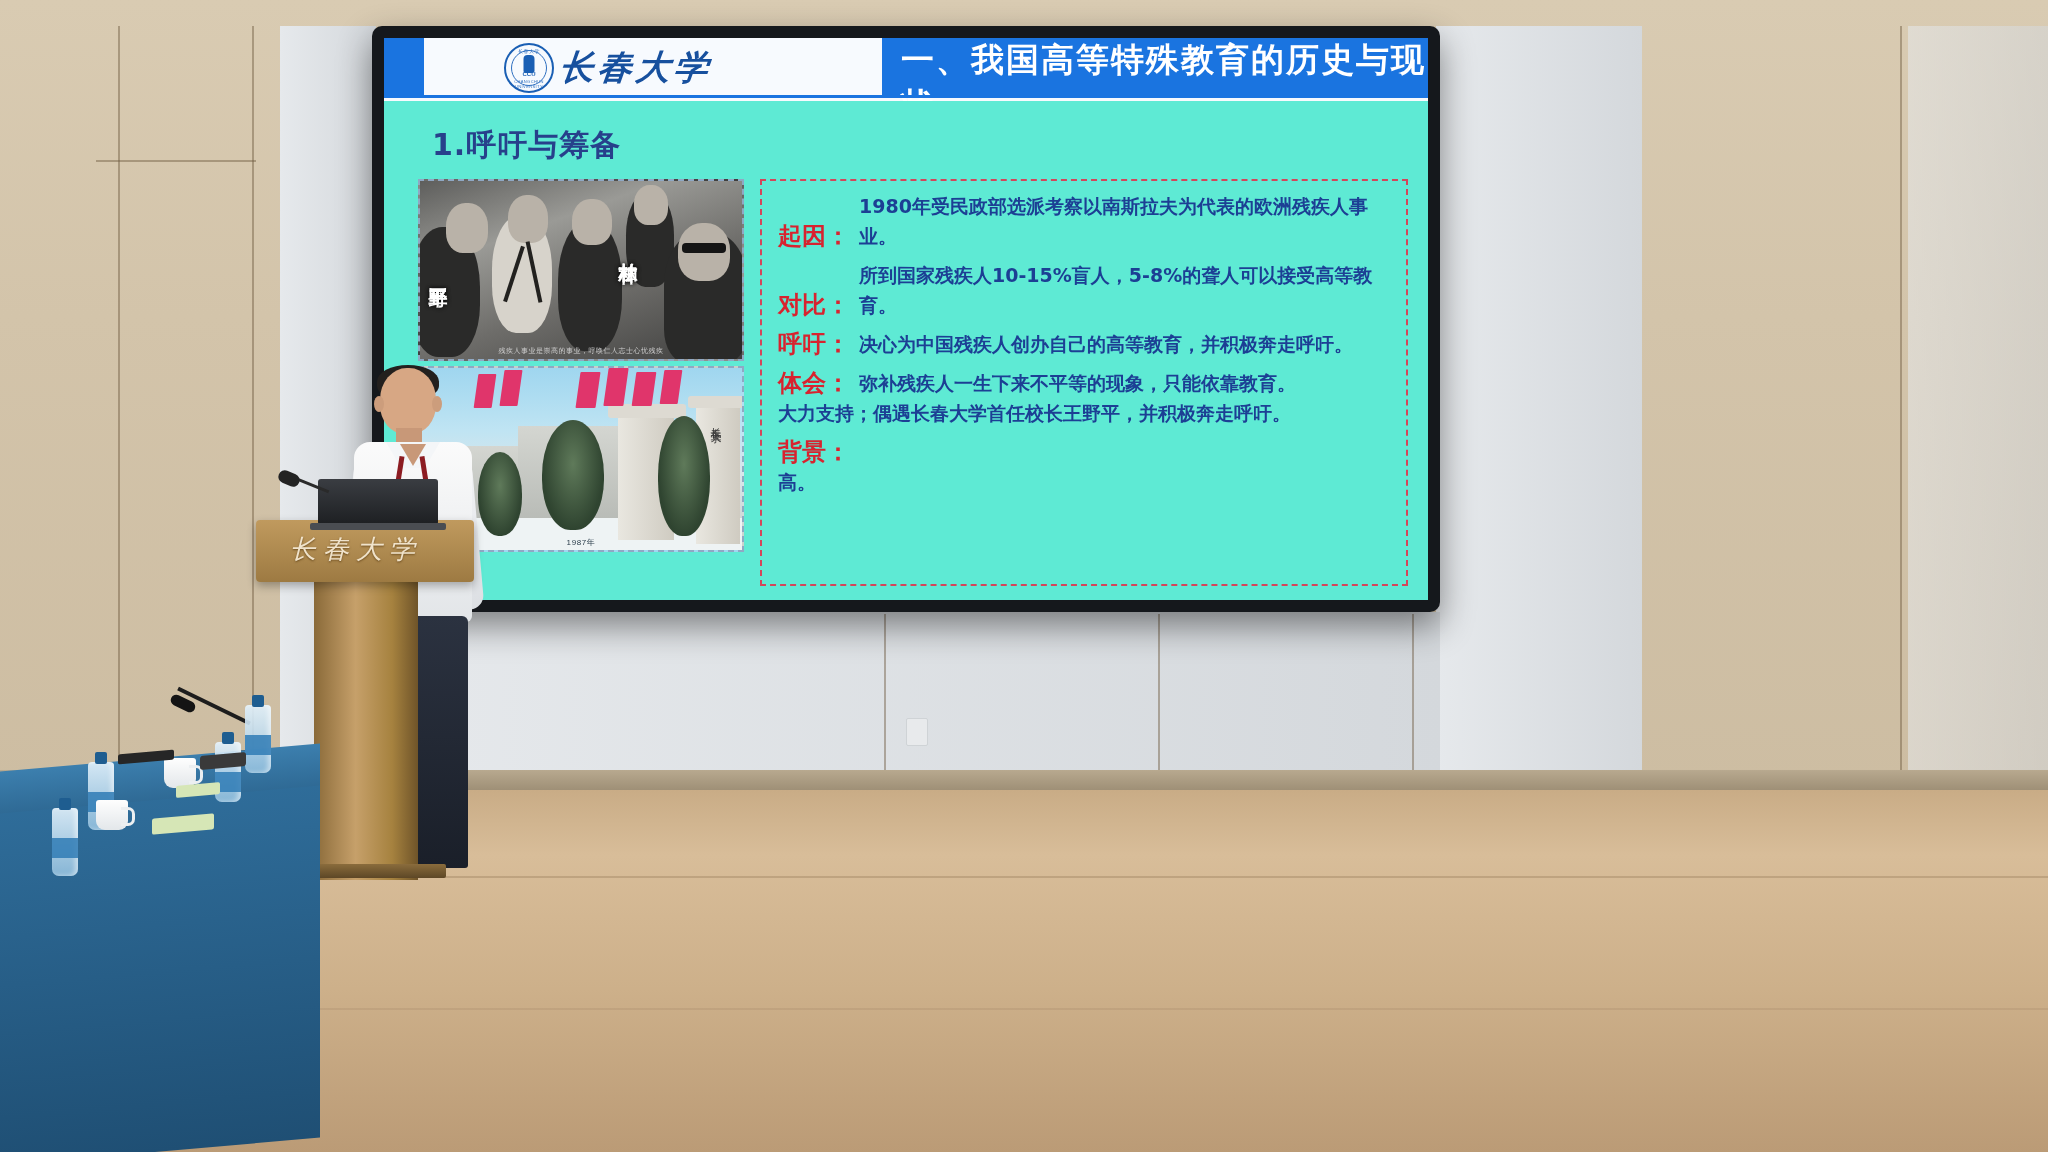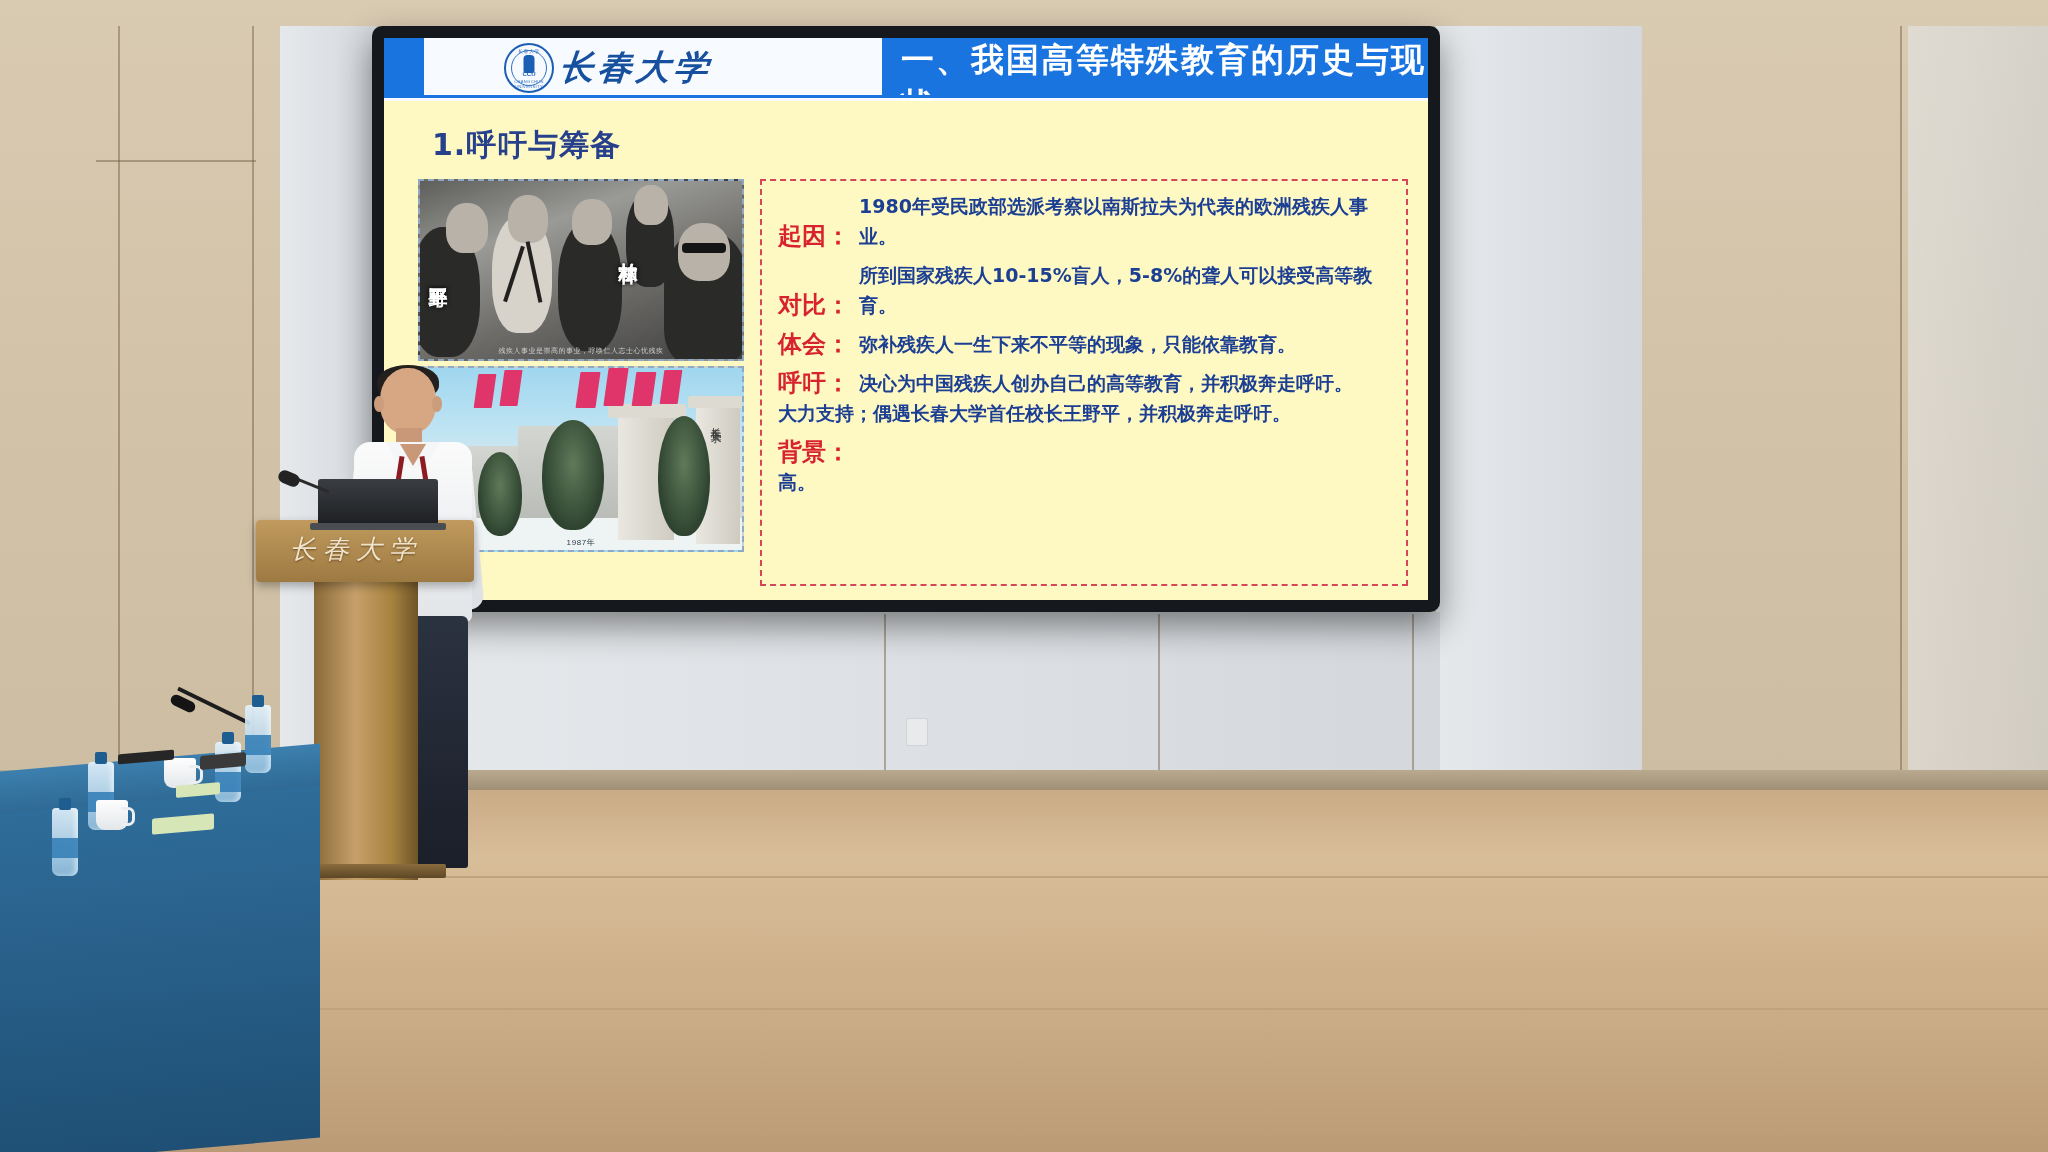--- a/index.html
+++ b/index.html
@@ -37,21 +37,21 @@
   .seal-ccu{position:absolute;left:0;right:0;top:56%;text-align:center;font-size:6px;font-weight:bold;color:#1a5fb4;}
   .uni-name{font-size:34px;color:#17509e;font-family:"Liberation Serif","DejaVu Serif",serif;
     font-style:italic;font-weight:bold;letter-spacing:4px;transform:skewX(-6deg);}
   .hdr-title{position:absolute;left:498px;top:0;right:0;height:57px;background:#1a74e0;
     display:flex;align-items:flex-start;padding-left:19px;box-sizing:border-box;}
   .hdr-title span{color:#fff;font-size:33px;font-weight:bold;letter-spacing:2px;
     font-family:"DejaVu Sans",sans-serif;}
   .hdr-underline{position:absolute;left:0;top:57px;width:100%;height:3px;background:#1a74e0;}
 
   
-  .slide-body{position:relative;width:100%;height:calc(100% - 63px);background:#fef9c3;}
+  .slide-body{position:relative;width:100%;height:calc(100% - 63px);background:#5eead4;}
   .slide-subtitle{position:absolute;left:48px;top:24px;font-size:30px;font-weight:bold;
     color:#27408b;font-family:"DejaVu Sans",sans-serif;letter-spacing:1px;}
 
   
   .photo-col{position:absolute;left:34px;top:78px;width:326px;}
   .photo{position:relative;width:326px;border:2px dashed #8fa8c4;box-sizing:border-box;overflow:hidden;}
   .photo-top{height:182px;background:linear-gradient(160deg,#5e5e5c,#9a9a96 30%,#6e6d6a 60%,#3e3e3d);}
   .ph-person{position:absolute;border-radius:46% 46% 40% 40%;}
   .ph-dark{background:#2a2a29;}
   .ph-skin{background:#b9b2a8;}
@@ -259,27 +259,27 @@
             <div class="tlabel">起因：</div>
             <div class="ttext">1980年受民政部选派考察以南斯拉夫为代表的欧洲残疾人事业。</div>
           </div>
 
           <div class="trow">
             <div class="tlabel">对比：</div>
             <div class="ttext">所到国家残疾人10-15%盲人，5-8%的聋人可以接受高等教育。</div>
           </div>
 
           <div class="trow">
+            <div class="tlabel">呼吁：</div>
+            <div class="ttext">决心为中国残疾人创办自己的高等教育，并积极奔走呼吁。</div>
+          </div>
+
+          <div class="trow">
             <div class="tlabel">体会：</div>
             <div class="ttext">弥补残疾人一生下来不平等的现象，只能依靠教育。</div>
-          </div>
-
-          <div class="trow">
-            <div class="tlabel">呼吁：</div>
-            <div class="ttext">决心为中国残疾人创办自己的高等教育，并积极奔走呼吁。</div>
           </div>
 
           <div class="tpara" style="margin:-9px 0 9px 0;">大力支持；偶遇长春大学首任校长王野平，并积极奔走呼吁。</div>
 
           <div class="trow" style="margin-bottom:0;">
             <div class="tlabel">背景：</div>
           </div>
           <div class="tpara">高。</div>
 
         </div>

